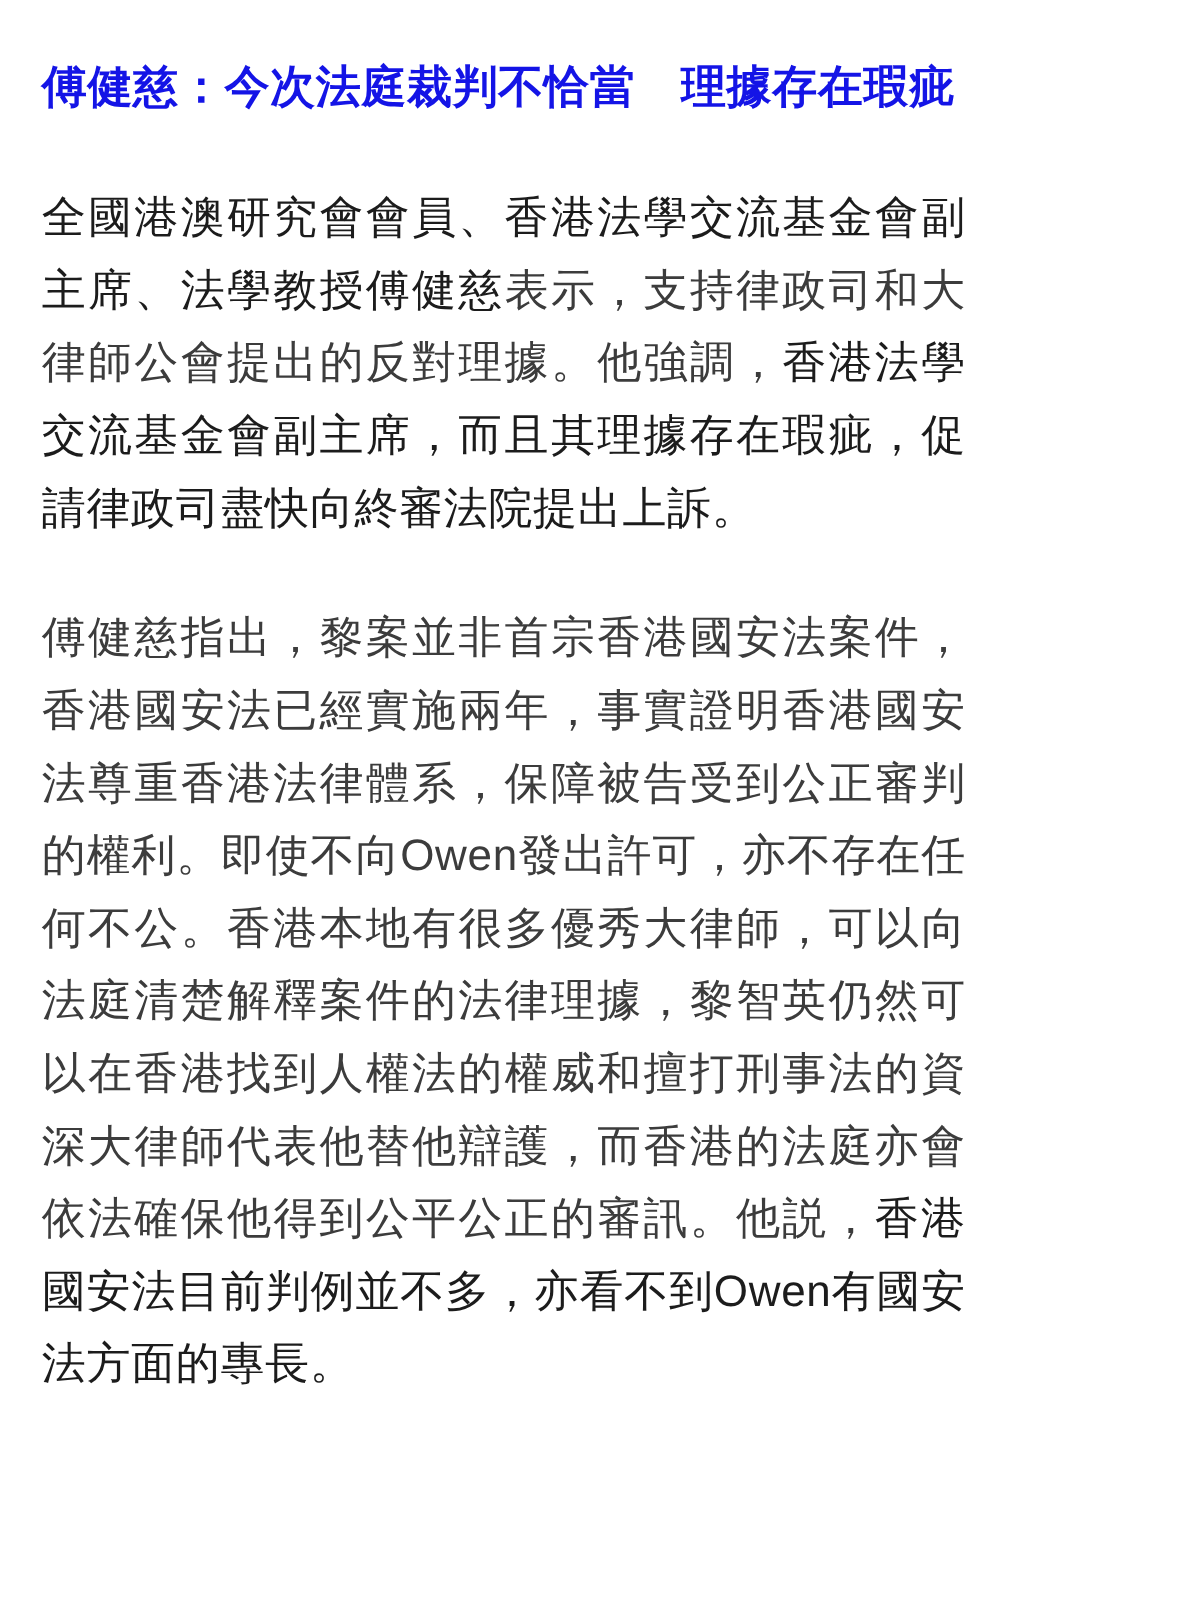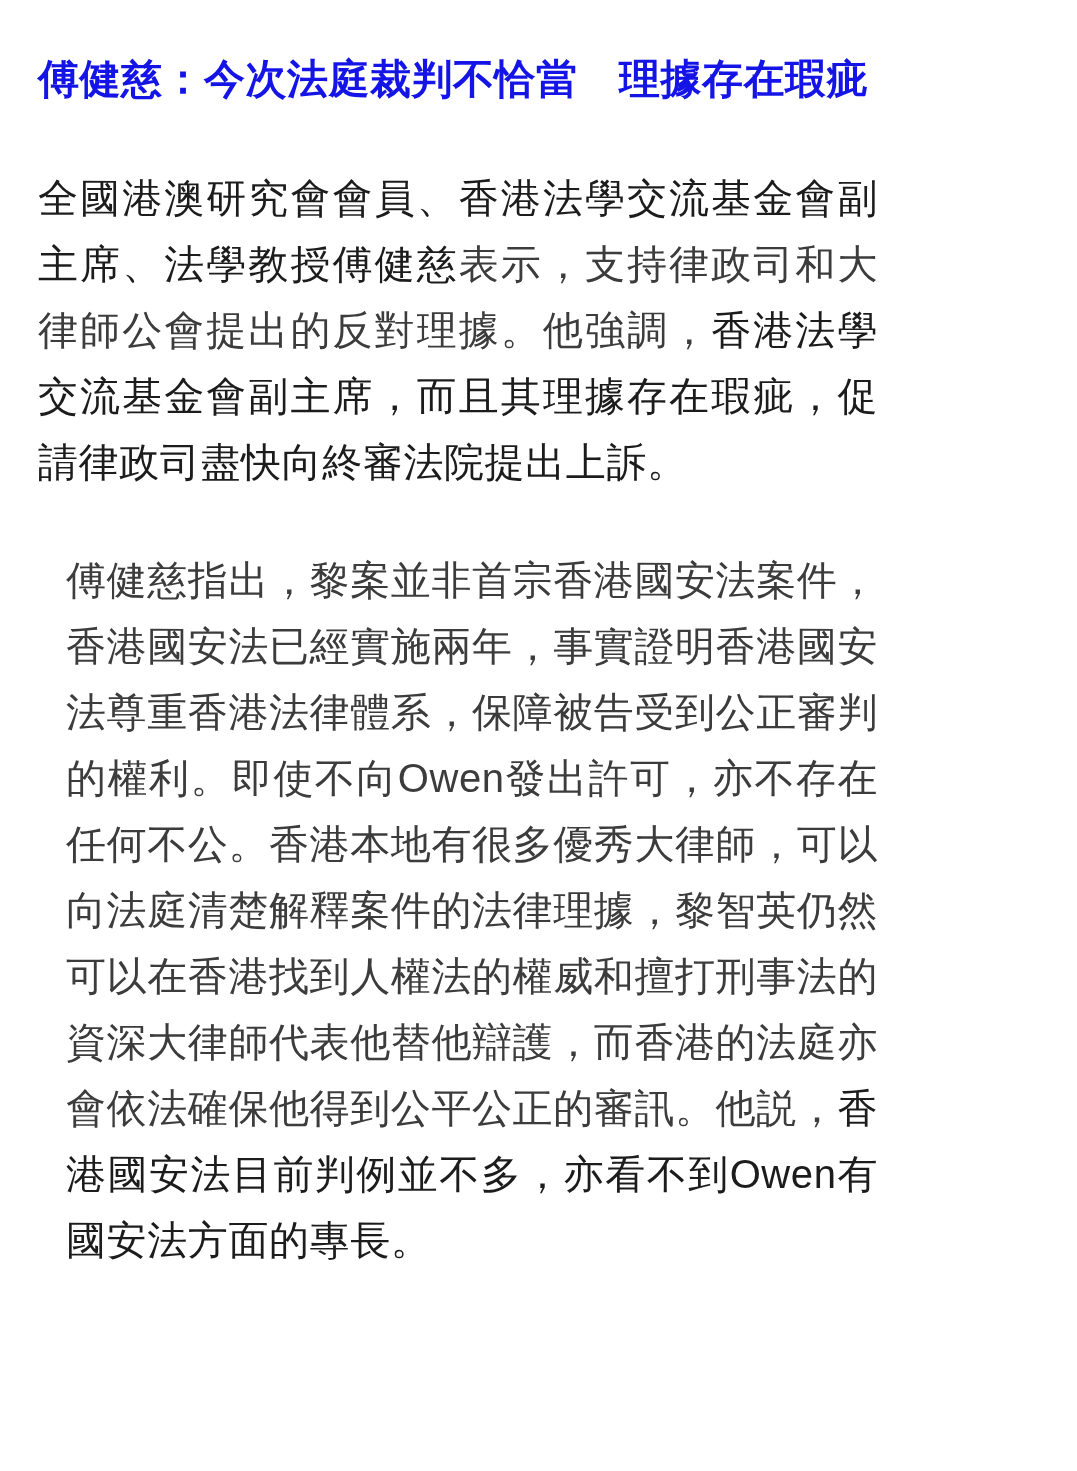--- a/index.html
+++ b/index.html
@@ -32,21 +32,20 @@
     font-size: 40px;
     line-height: 1.65;
     letter-spacing: 0.6px;
     margin: 0 0 52px 0;
     text-align: justify;
     text-justify: inter-ideograph;
     color: #3c3c3c;
   }
   .para:last-child {
     margin-bottom: 0;
-    margin-left: 28px;
   }
   .para b,
   .para .strong {
     font-weight: 400;
     color: #1c1c1c;
   }
   .para .plain {
     font-weight: 400;
   }
 </style>

